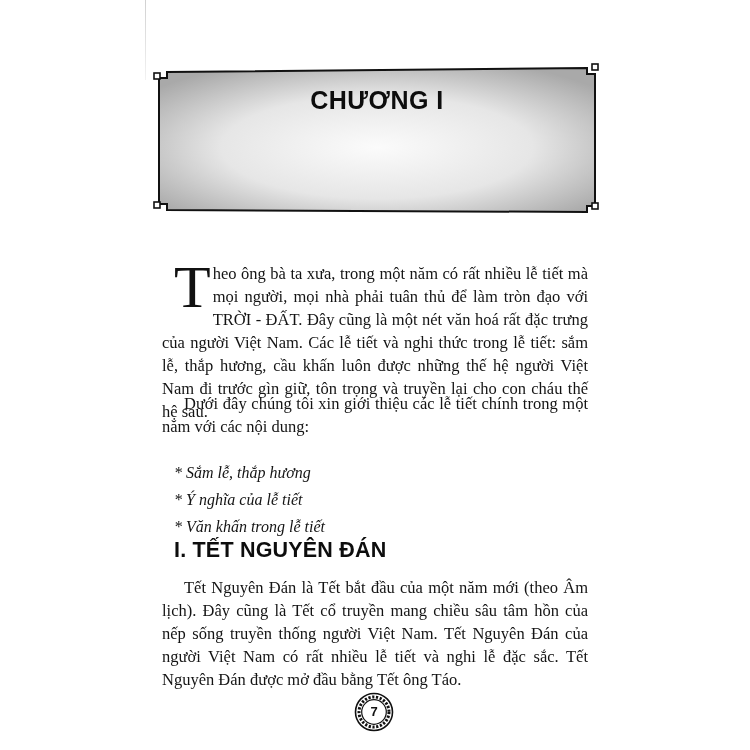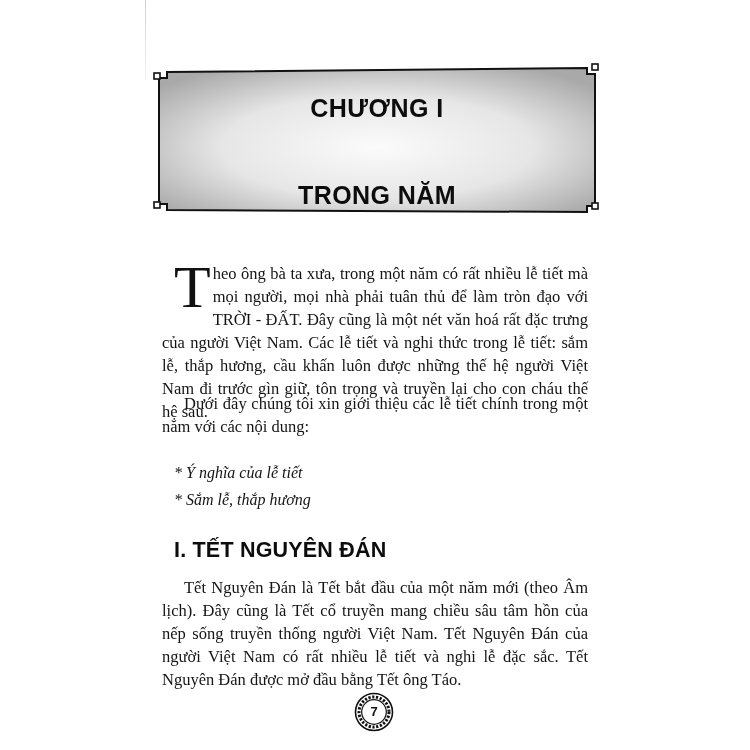--- a/index.html
+++ b/index.html
@@ -41,21 +41,20 @@
     .chapter-text {
       position: absolute;
       left: 0;
       top: 0;
       width: 440px;
       height: 140px;
       text-align: center;
       font-family: "Liberation Sans", sans-serif;
       font-weight: bold;
       color: #0d0d0d;
-      margin-top: 8px;
     }
     .chapter-label {
       position: absolute;
       left: 0;
       right: 0;
       top: 16px;
       font-size: 25px;
       letter-spacing: 0.5px;
     }
     .chapter-title-1 {
@@ -172,33 +171,33 @@
 
     <path d="M 20 12 L 440 8 L 440 14 L 448 14 L 448 146 L 440 146 L 440 152 L 20 150 L 20 144 L 12 144 L 12 18 L 20 18 Z" fill="url(#fr)" stroke="#111" stroke-width="2"></path>
 
     <rect x="7" y="13" width="6" height="6" fill="#fff" stroke="#111" stroke-width="1.6"></rect>
     <rect x="445" y="4" width="6" height="6" fill="#fff" stroke="#111" stroke-width="1.6"></rect>
     <rect x="7" y="142" width="6" height="6" fill="#fff" stroke="#111" stroke-width="1.6"></rect>
     <rect x="445" y="143" width="6" height="6" fill="#fff" stroke="#111" stroke-width="1.6"></rect>
   </svg>
   <div class="chapter-text">
     <div class="chapter-label">CHƯƠNG I</div>
-    <div class="chapter-title-2">TRONG NĂM</div>
   </div>
 </div>
 
 <div class="body-text intro">
   <span class="drop-cap">T</span><span>heo ông bà ta xưa, trong một năm có rất nhiều lễ tiết mà mọi người, mọi nhà phải tuân thủ để làm tròn đạo với TRỜI - ĐẤT. Đây cũng là một nét văn hoá rất đặc trưng của người Việt Nam. Các lễ tiết và nghi thức trong lễ tiết: sắm lễ, thắp hương, cầu khấn luôn được những thế hệ người Việt Nam đi trước gìn giữ, tôn trọng và truyền lại cho con cháu thế hệ sau.</span>
 </div>
 
 <div class="body-text para2 p-indent">Dưới đây chúng tôi xin giới thiệu các lễ tiết chính trong một năm với các nội dung:</div>
 
 <div class="bullet-list">
+  <span class="bullet-item">* Sắm lễ, thắp hương</span>
   <span class="bullet-item">* Ý nghĩa của lễ tiết</span>
-  <span class="bullet-item">* Sắm lễ, thắp hương</span>
+  <span class="bullet-item">* Văn khấn trong lễ tiết</span>
 </div>
 
 <div class="section-heading">I. TẾT NGUYÊN ĐÁN</div>
 
 <div class="body-text para3 p-indent">Tết Nguyên Đán là Tết bắt đầu của một năm mới (theo Âm lịch). Đây cũng là Tết cổ truyền mang chiều sâu tâm hồn của nếp sống truyền thống người Việt Nam. Tết Nguyên Đán của người Việt Nam có rất nhiều lễ tiết và nghi lễ đặc sắc. Tết Nguyên Đán được mở đầu bằng Tết ông Táo.</div>
 
 <div class="page-number">
   <svg width="40" height="40" viewBox="0 0 40 40" xmlns="http://www.w3.org/2000/svg">
     <circle cx="20" cy="20" r="18.5" fill="#fff" stroke="#111" stroke-width="1.6"></circle>
     <circle cx="20" cy="20" r="15" fill="none" stroke="#111" stroke-width="3" stroke-dasharray="2.2 1.6"></circle>

